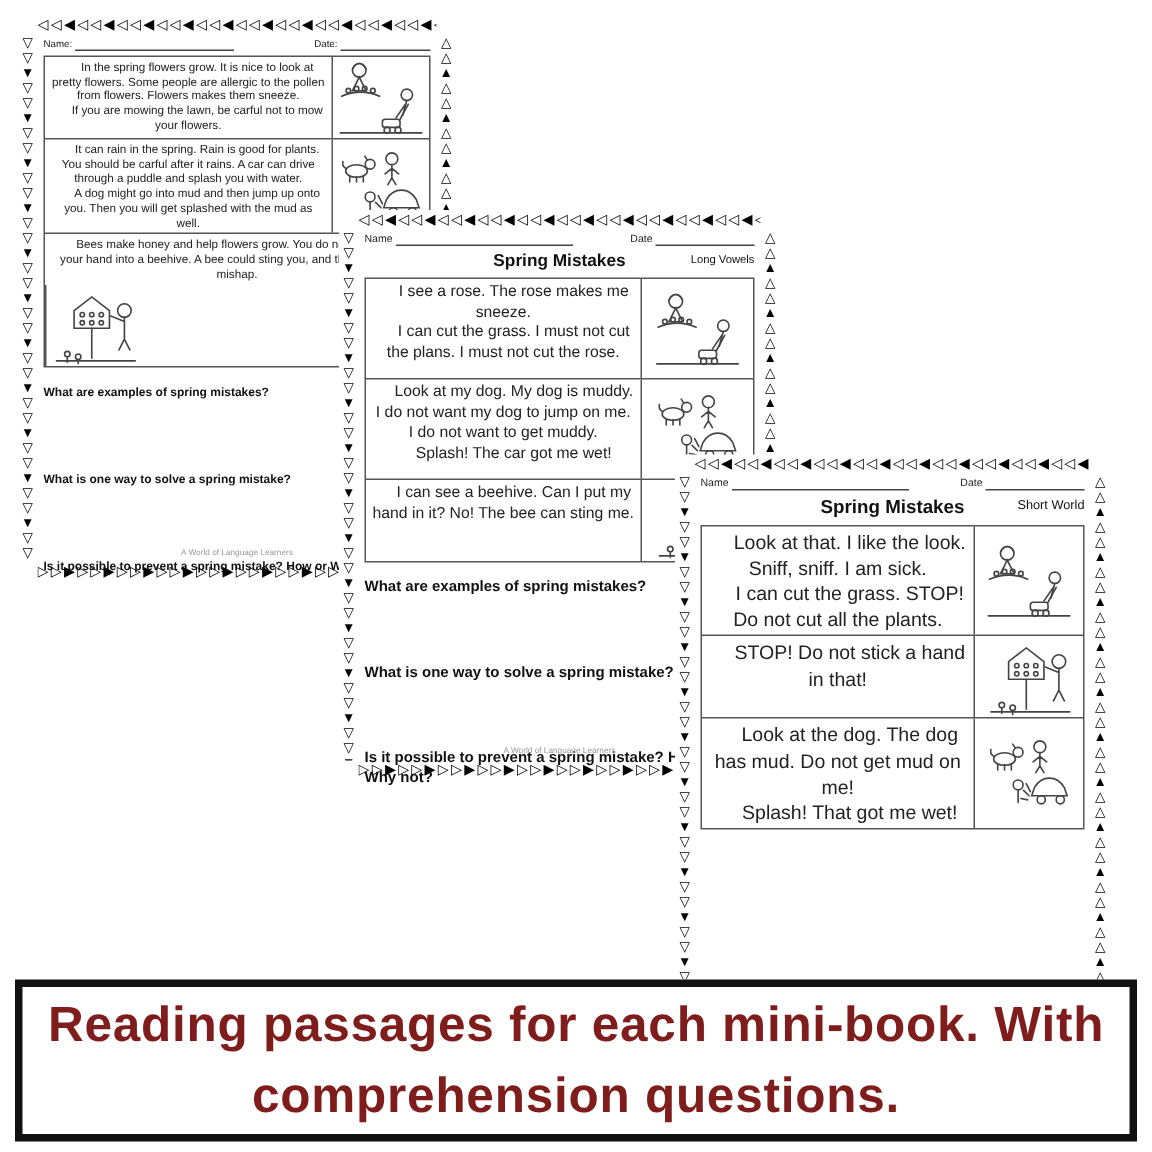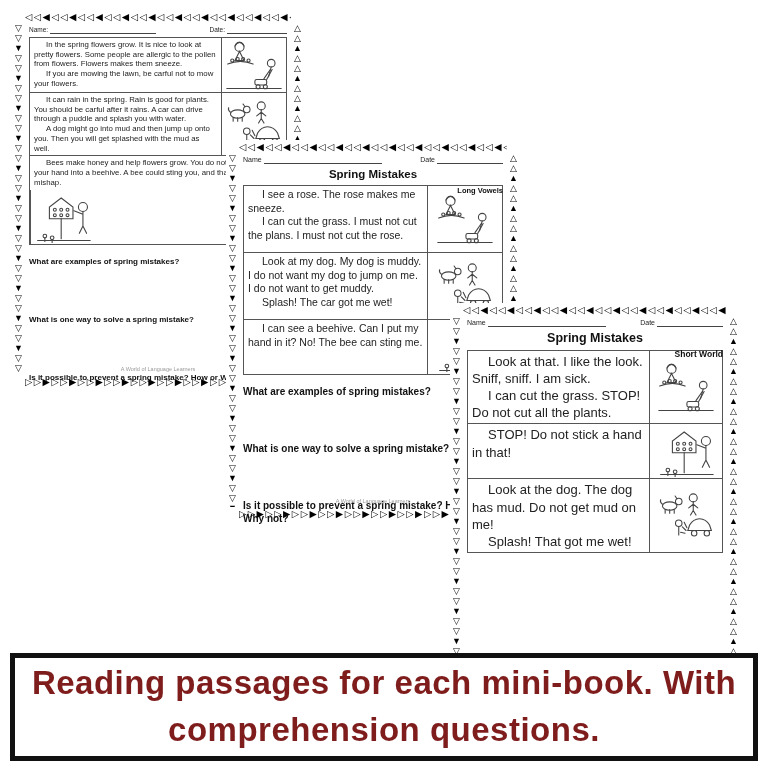--- a/index.html
+++ b/index.html
@@ -13,22 +13,22 @@
   .bstrip.h{height:13px;line-height:13px;font-size:9.5px;letter-spacing:1.5px;white-space:nowrap;left:13px;right:13px;}
   .bstrip.v{width:13px;font-size:9px;line-height:10px;white-space:pre;text-align:center;top:13px;bottom:13px;}
   .btop{top:0;} .bbottom{bottom:0;} .bleft{left:0;} .bright{right:0;}
   .content{position:absolute;left:17px;right:17px;top:15px;bottom:15px;}
   .nameline{display:flex;align-items:flex-end;}
   .nameline .lbl{flex:0 0 auto;}
   .uline{border-bottom:1px solid #444;height:8px;flex:0 0 auto;margin-left:2px;}
   .datelbl{margin-left:auto;}
   .titlerow{position:relative;margin-top:3px;}
   .title{margin:0;text-align:center;font-weight:bold;color:#111;}
-  .vowel{position:absolute;right:0;top:1px;font-weight:bold;color:#111;margin-top:18px;}
-  .passage{border:1.5px solid #555;margin-top:3px;}
+  .vowel{position:absolute;right:0;top:1px;font-weight:normal;color:#111;}
+  .passage{border:1.5px solid #555;margin-top:3px;text-align:center;}
   .prow{display:flex;border-top:1.5px solid #555;align-items:stretch;}
   .prow:first-child{border-top:none;}
   .ptext{flex:1;padding:2px 4px;}
   .ptext p{margin:0;}
   .pimg{border-left:1.5px solid #555;display:flex;align-items:center;justify-content:center;padding:1px;}
   .pimg svg{display:block;}
   .questions p{margin:0;font-weight:bold;color:#111;}
   .sfooter{position:absolute;left:0;right:0;bottom:0;text-align:center;color:#999;}
 
   

